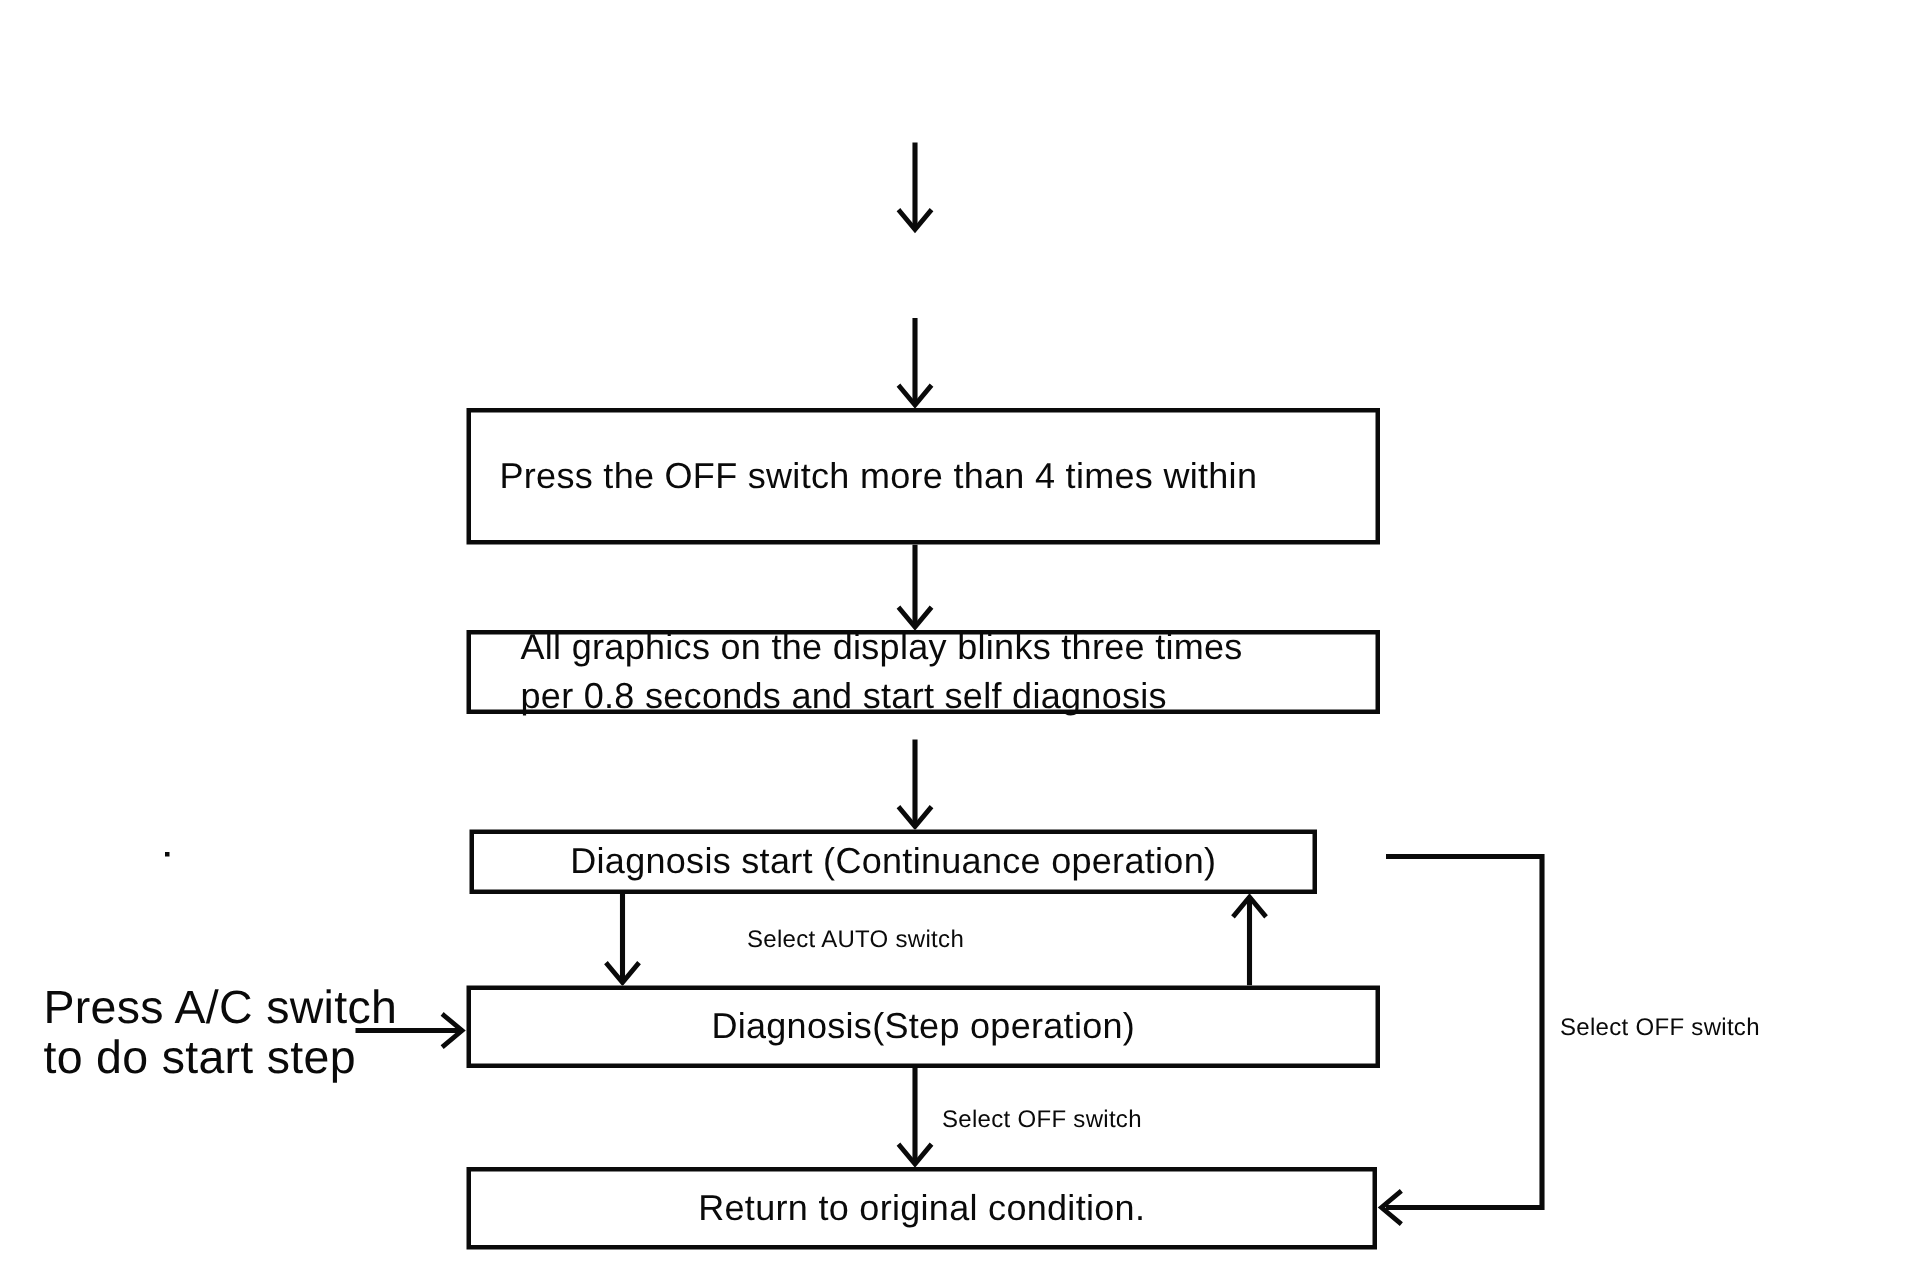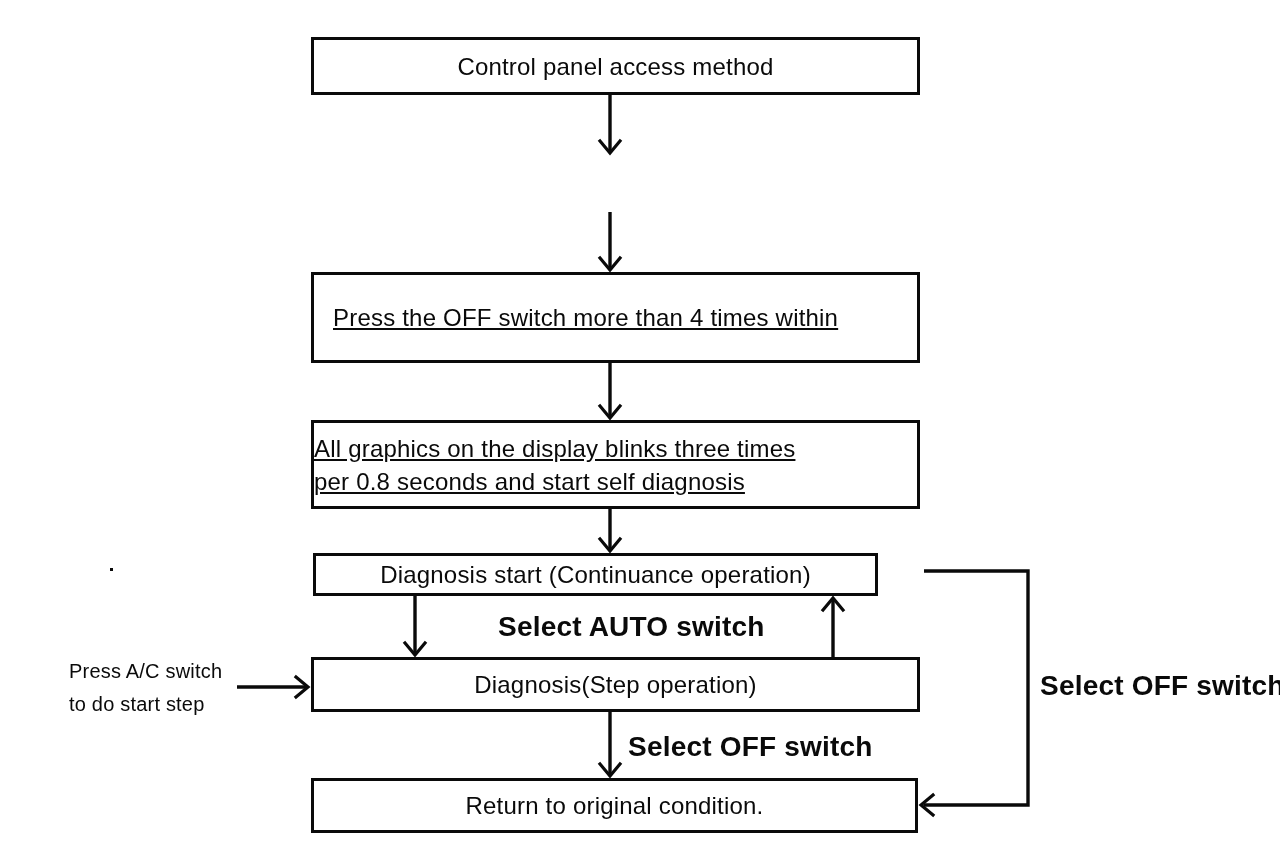--- a/index.html
+++ b/index.html
@@ -26,37 +26,34 @@
     justify-content: center;
     font-size: 24px;
     line-height: 33px;
     letter-spacing: 0.2px;
     white-space: nowrap;
   }
   .node.multiline {
     flex-direction: column;
     align-items: flex-start;
     justify-content: center;
-    text-decoration: underline;
   }
   .edge-label {
     position: absolute;
-    font-size: 28px;
+    font-size: 16px;
     line-height: 28px;
     white-space: nowrap;
     letter-spacing: 0.2px;
-    font-weight: bold;
   }
   .side-note {
     position: absolute;
-    font-size: 20px;
+    font-size: 31px;
     line-height: 33px;
     white-space: nowrap;
     letter-spacing: 0.2px;
-    margin-left: 40px;
   }
   #edges-svg {
     position: absolute;
     left: 0;
     top: 0;
     width: 1280px;
     height: 858px;
     pointer-events: none;
   }
   #edges-svg path, #edges-svg line {
@@ -118,30 +115,27 @@
       <line class="shaft" x1="237" y1="687" x2="306" y2="687"></line>
       <path class="head" d="M 296 677 L 308 687 L 296 697"></path>
     </g>
 
     <g>
       <path class="shaft" d="M 924 571 L 1028 571 L 1028 805 L 924 805"></path>
       <path class="head" d="M 933 795 L 921 805 L 933 815"></path>
     </g>
   </svg>
 
-  <div class="node" style="left:311px; top:37px; width:609px; height:58px;">
-    <span>Control panel access method</span>
-  </div>
 
 
   <div class="node multiline" style="left:311px; top:272px; width:609px; height:91px; padding-left:19px; line-height:34px;">
     <span>Press the OFF switch more than 4 times within</span>
   </div>
 
-  <div class="node multiline" style="left:311px; top:420px; width:609px; height:89px; ">
+  <div class="node multiline" style="left:311px; top:420px; width:609px; height:56px; padding-left:33px;">
     <span>All graphics on the display blinks three times</span>
     <span>per 0.8 seconds and start self diagnosis</span>
   </div>
 
   <div class="node" style="left:313px; top:553px; width:565px; height:43px;">
     <span>Diagnosis start (Continuance operation)</span>
   </div>
 
   <div class="node" style="left:311px; top:778px; width:607px; height:55px;">
     <span>Return to original condition.</span>

